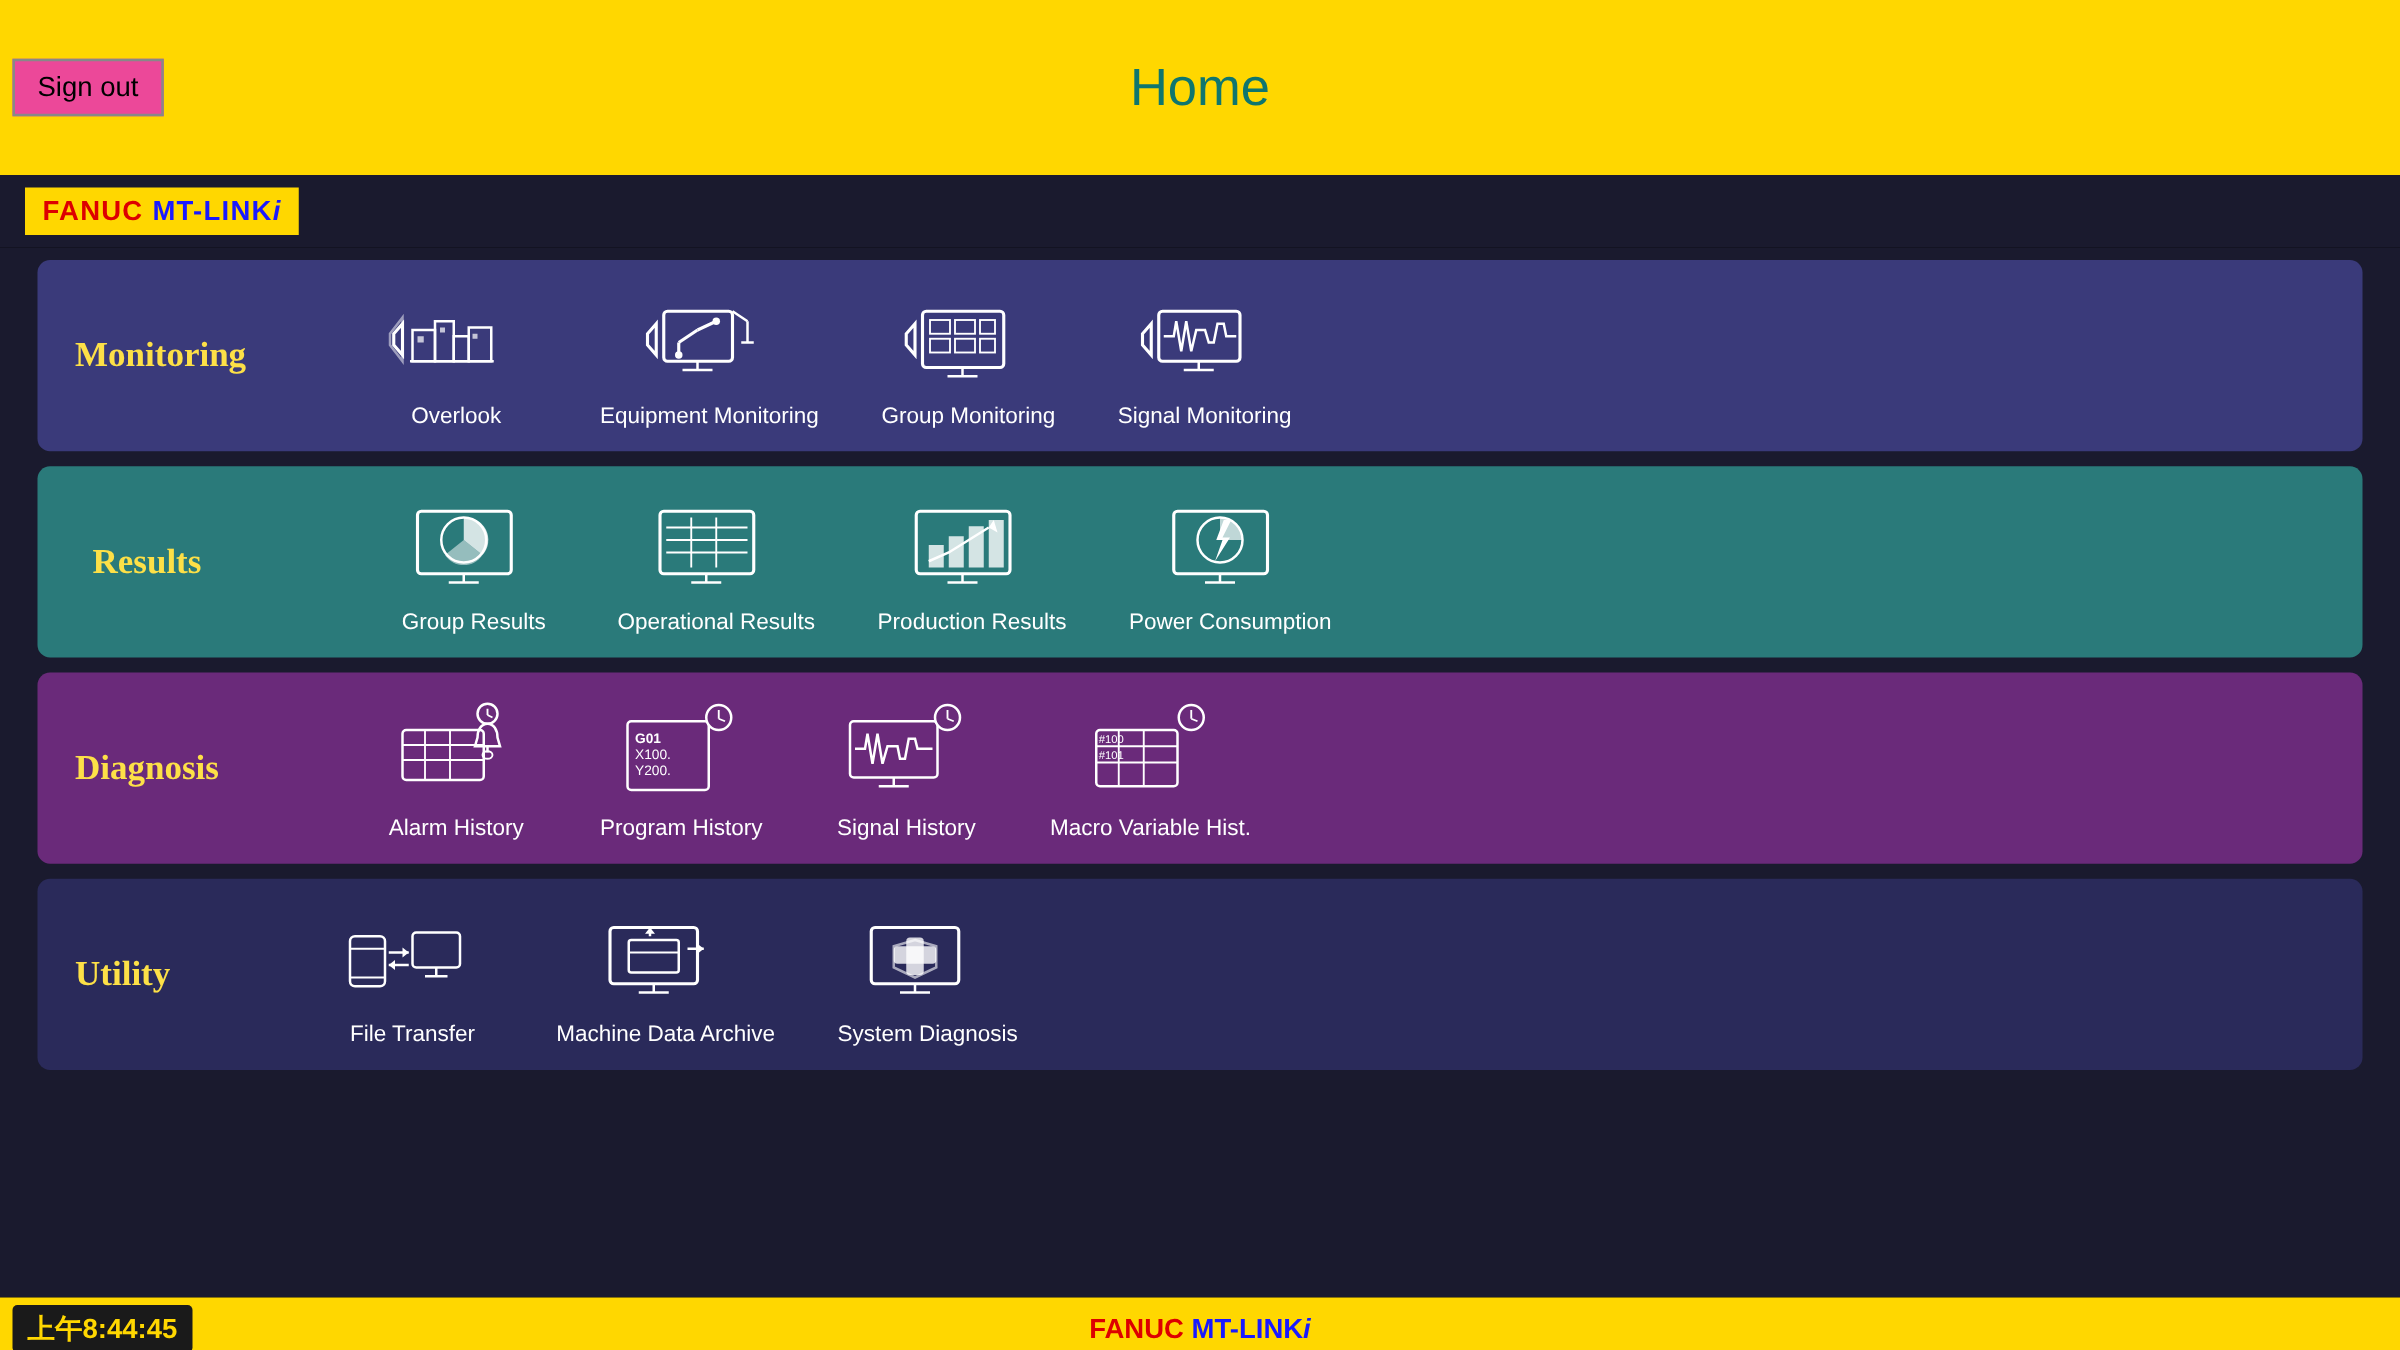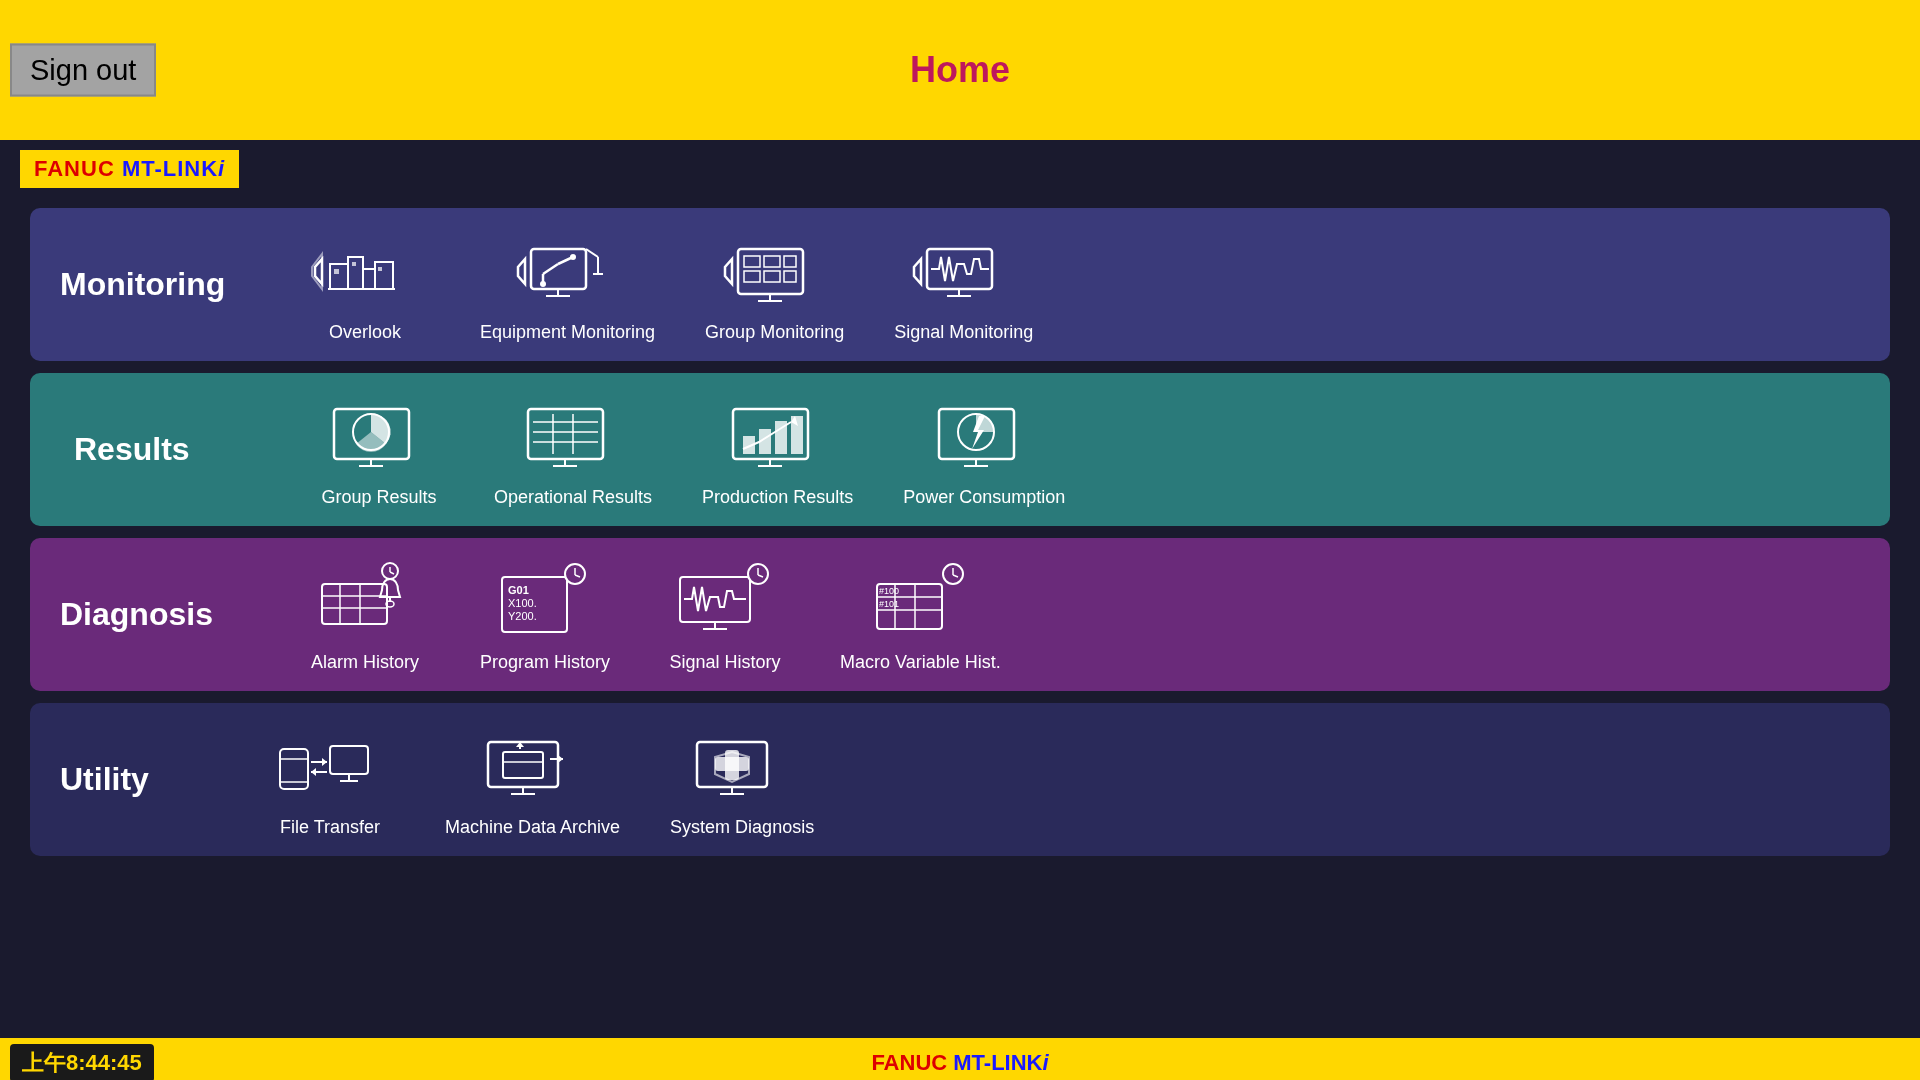--- a/index.html
+++ b/index.html
@@ -20,31 +20,31 @@
       display: flex;
       align-items: center;
       justify-content: center;
       position: relative;
     }
     #sign-out-btn {
       position: absolute;
       left: 10px;
       top: 50%;
       transform: translateY(-50%);
-      background: #a3a3a3;
+      background: #ec4899;
       border: 2px solid #888;
       padding: 8px 18px;
-      font-size: 29px;
+      font-size: 22px;
       cursor: pointer;
       color: #000;
     }
     #page-title {
-      font-size: 36px;
-      font-weight: bold;
-      color: #be185d;
+      font-size: 42px;
+      font-weight: normal;
+      color: #0f766e;
     }
 
     
     #logo-bar {
       background: #1a1a2e;
       padding: 10px 20px;
       display: flex;
       align-items: center;
     }
     #logo {
@@ -73,24 +73,25 @@
       border-radius: 10px;
       padding: 18px 30px;
       gap: 60px;
     }
     .section-row.monitoring { background: #3a3a7a; }
     .section-row.results { background: #2a7a7a; padding-left: 44px; }
     .section-row.diagnosis { background: #6a2a7a; }
     .section-row.utility { background: #2a2a5a; gap: 25px; }
 
     .section-label {
-      font-size: 32px;
+      font-size: 28px;
       font-weight: bold;
-      color: #ffffff;
+      color: #fde047;
       min-width: 180px;
+      font-family: Liberation Serif, serif;
     }
 
     .items-container {
       display: flex;
       gap: 50px;
       align-items: center;
       flex: 1;
     }
 
     .menu-item {

